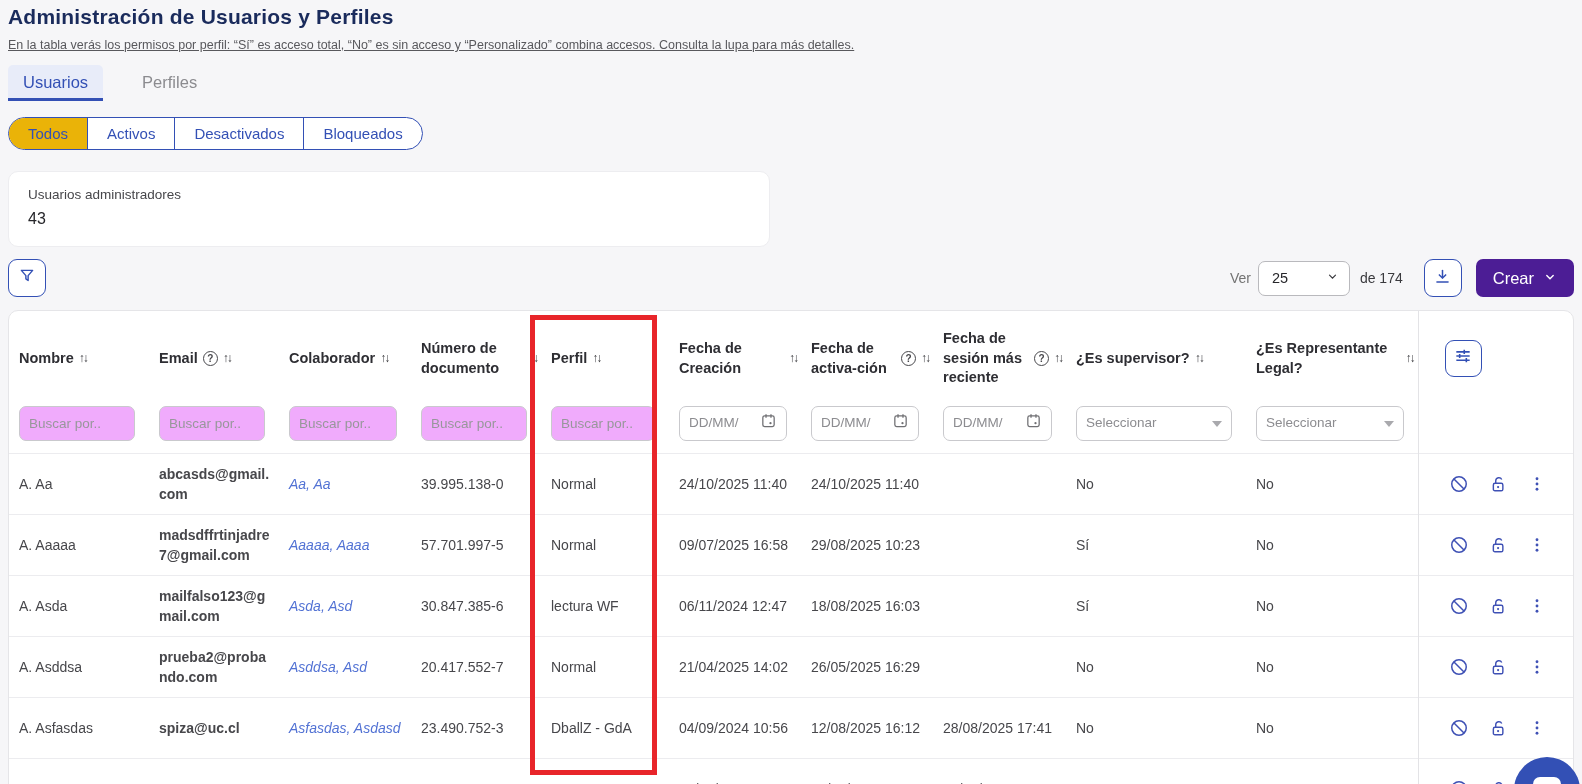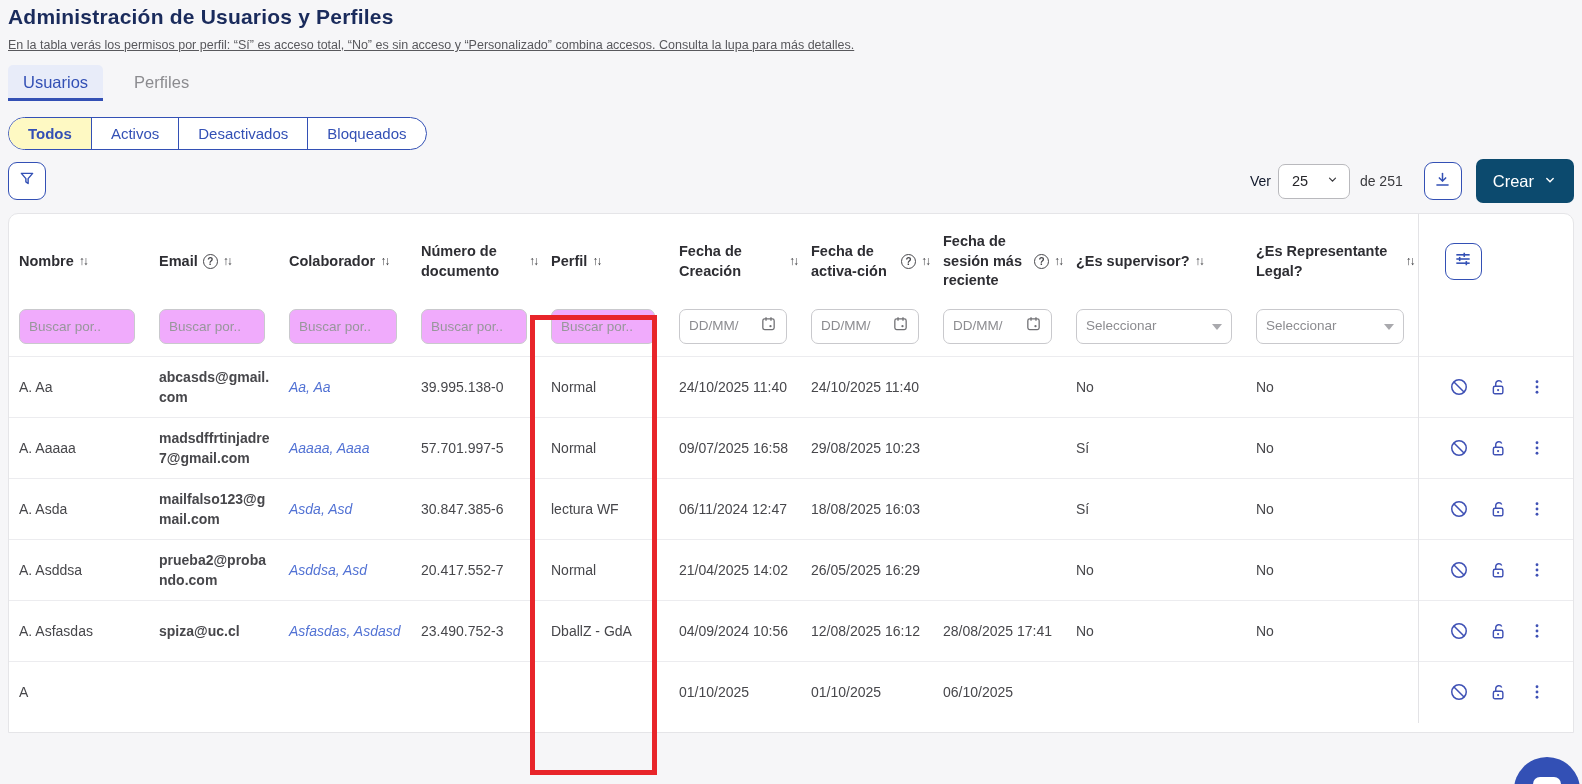--- a/index.html
+++ b/index.html
@@ -10,44 +10,44 @@
     color:#3a3a3e;
     position:relative;
   }
   .content { padding:0 8px; }
 
   
   .page-title { font-size:21px; font-weight:700; color:#1a2b5c; padding-top:5px; letter-spacing:.2px; }
   .page-subtitle { margin-top:9px; font-size:12.5px; color:#58585c;text-decoration:underline; }
 
   
-  .tabs { margin-top:13px; display:flex; gap:16px; }
+  .tabs { margin-top:13px; display:flex; gap:24px; }
   .tab { padding:8px 15px 6px 15px; font-size:16.5px; color:#8b8b8f; cursor:pointer; border-bottom:3px solid transparent; }
   .tab.active { color:#3350b5; background:#e8ecf9; border-bottom:3px solid #3350b5; border-radius:5px 5px 0 0; font-weight:500; }
 
   
   .segmented { margin-top:16px; display:inline-flex; border:1.5px solid #3350b5; border-radius:17px; overflow:hidden; background:#fff; }
   .segment { font-family:inherit; background:transparent; border:none; border-left:1.5px solid #3350b5; padding:7px 19px; font-size:15px; color:#3350b5; cursor:pointer; }
   .segment:first-child { border-left:none; }
-  .segment.active { background:#fef9c3; font-weight:700; }
+  .segment.active { background:#eab308; font-weight:400; }
 
   
   .summary-card { margin-top:21px; width:762px; background:#fff; border:1px solid #ededf0; border-radius:10px; padding:15px 19px; height:76px; }
   .summary-label { font-size:13.5px; color:#46464a; }
   .summary-value { margin-top:8px; font-size:16px; color:#26262a; }
 
   
   .toolbar { margin-top:11px; display:flex; align-items:center; height:40px; }
   .icon-btn { display:inline-flex; align-items:center; justify-content:center; width:38px; height:38px; background:#fff; border:1px solid #3350b5; border-radius:9px; cursor:pointer; }
   .toolbar-right { margin-left:auto; display:flex; align-items:center; }
-  .ver-label { font-size:14px; color:#0f172a; margin-right:7px; }
-  .page-size-select { width:72px; height:35px; background:#fff; border:1px solid #b9b9bd; border-radius:7px; display:flex; align-items:center; justify-content:space-between; padding:0 10px 0 13px; font-size:14.5px; color:#26262a; cursor:pointer; }
+  .ver-label { font-size:14px; color:#737373; margin-right:7px; }
+  .page-size-select { width:92px; height:35px; background:#fff; border:1px solid #b9b9bd; border-radius:7px; display:flex; align-items:center; justify-content:space-between; padding:0 10px 0 13px; font-size:14.5px; color:#26262a; cursor:pointer; }
   .total-label { font-size:14px; color:#3a3a3e; margin:0 21px 0 10px; }
   .download-btn { margin-right:14px; }
-  .create-btn { height:44px; padding:0 17px; background:#0c4a6e; color:#fff; border:none; border-radius:7px; font-family:inherit; font-size:16.5px; display:inline-flex; align-items:center; gap:9px; cursor:pointer; }
+  .create-btn { height:38px; padding:0 17px; background:#4c1d95; color:#fff; border:none; border-radius:7px; font-family:inherit; font-size:16.5px; display:inline-flex; align-items:center; gap:9px; cursor:pointer; }
 
   
   .table-wrap { margin-top:12px; background:#fff; border:1px solid #e5e5e8; border-radius:10px 10px 0 0; width:1566px; height:520px; overflow:hidden; }
   table { border-collapse:collapse; table-layout:fixed; width:1566px; }
   thead th { height:95px; text-align:left; vertical-align:middle; padding:8px 4px 8px 10px; font-size:14.5px; font-weight:700; color:#2e2e33; line-height:1.35; }
   .th-inner { display:flex; align-items:center; gap:5px; }
   .h-label { max-width:100%; }
   .sort { font-size:12px; color:#3a3a3e; letter-spacing:-2px; cursor:pointer; flex:none; font-weight:400; }
   .qicon { flex:none; width:15px; height:15px; border:1.3px solid #48484c; border-radius:50%; font-size:10px; font-weight:700; display:inline-flex; align-items:center; justify-content:center; color:#48484c; cursor:pointer; }
   tr.filter-row th { height:47px; padding:0 14px 12px 10px; vertical-align:top; font-weight:400; }
@@ -83,40 +83,44 @@
     <div class="tab">Perfiles</div>
   </div>
 
   <div class="segmented">
     <button class="segment active">Todos</button>
     <button class="segment">Activos</button>
     <button class="segment">Desactivados</button>
     <button class="segment">Bloqueados</button>
   </div>
 
+  <div class="summary-card">
+    <div class="summary-label">Usuarios administradores</div>
+    <div class="summary-value">43</div>
+  </div>
 
   <div class="toolbar">
     <div class="icon-btn">
       <span>
         <svg width="18" height="18" viewBox="0 0 24 24" fill="none" stroke="#3350b5" stroke-width="1.9" stroke-linejoin="round">
             <path d="M4.5 4.5 h15 l-6 7 v6.5 l-3 -2.2 v-4.3 Z"></path>
           </svg>
       </span>
     </div>
     <div class="toolbar-right">
       <span class="ver-label">Ver</span>
       <div class="page-size-select">
         <span>25</span>
         <span>
           <svg width="13" height="13" viewBox="0 0 24 24" fill="none" stroke="#3a3a3e" stroke-width="2.2" stroke-linecap="round">
               <path d="M6.5 9.5 L12 15 l5.5 -5.5"></path>
             </svg>
         </span>
       </div>
-      <span class="total-label">de 251</span>
+      <span class="total-label">de 174</span>
       <div class="icon-btn download-btn">
         <span>
           <svg width="19" height="19" viewBox="0 0 24 24" fill="none" stroke="#3350b5" stroke-width="1.9" stroke-linecap="round" stroke-linejoin="round">
               <path d="M12 4.5 v9"></path>
               <path d="M8 10 l4 4 l4 -4"></path>
               <path d="M5 19 h14"></path>
             </svg>
         </span>
       </div>
       <button class="create-btn">

